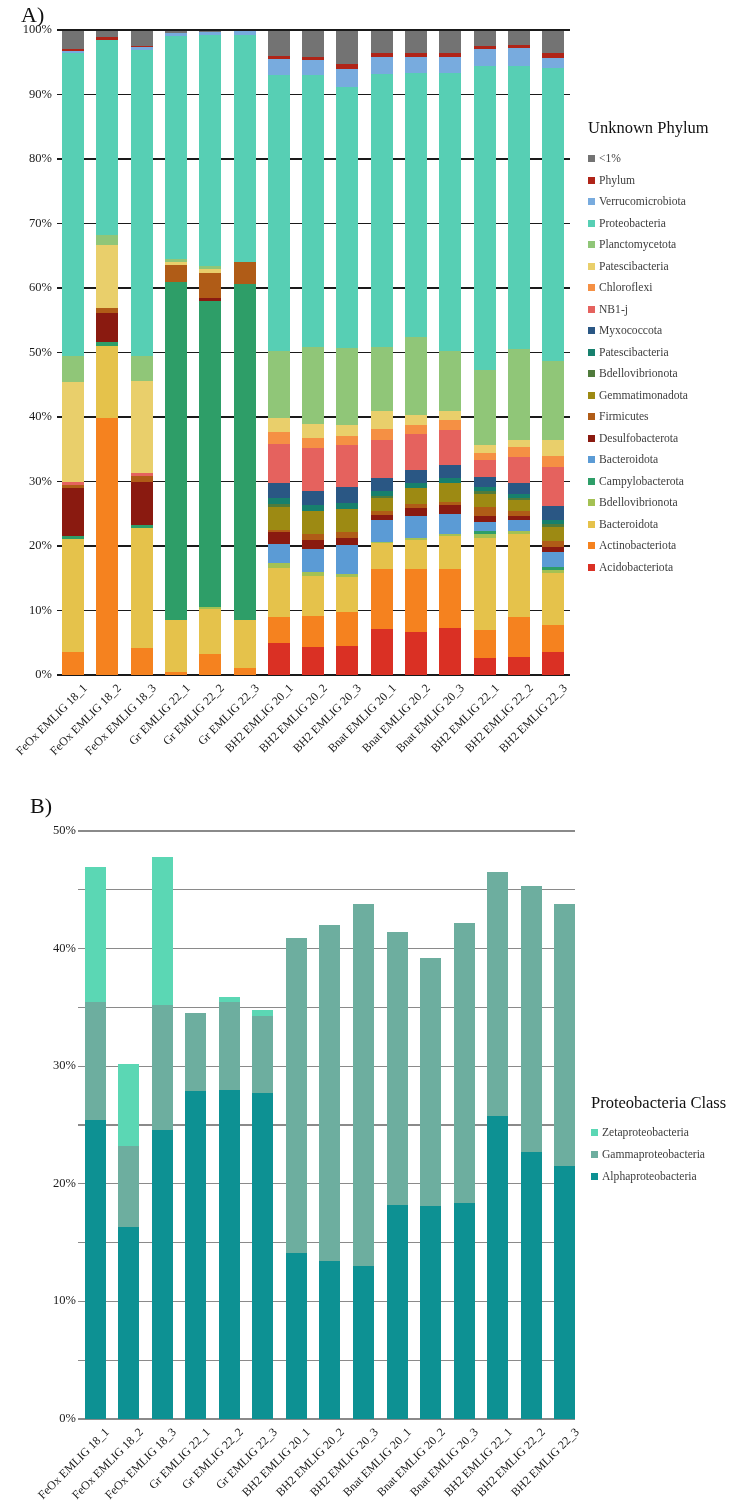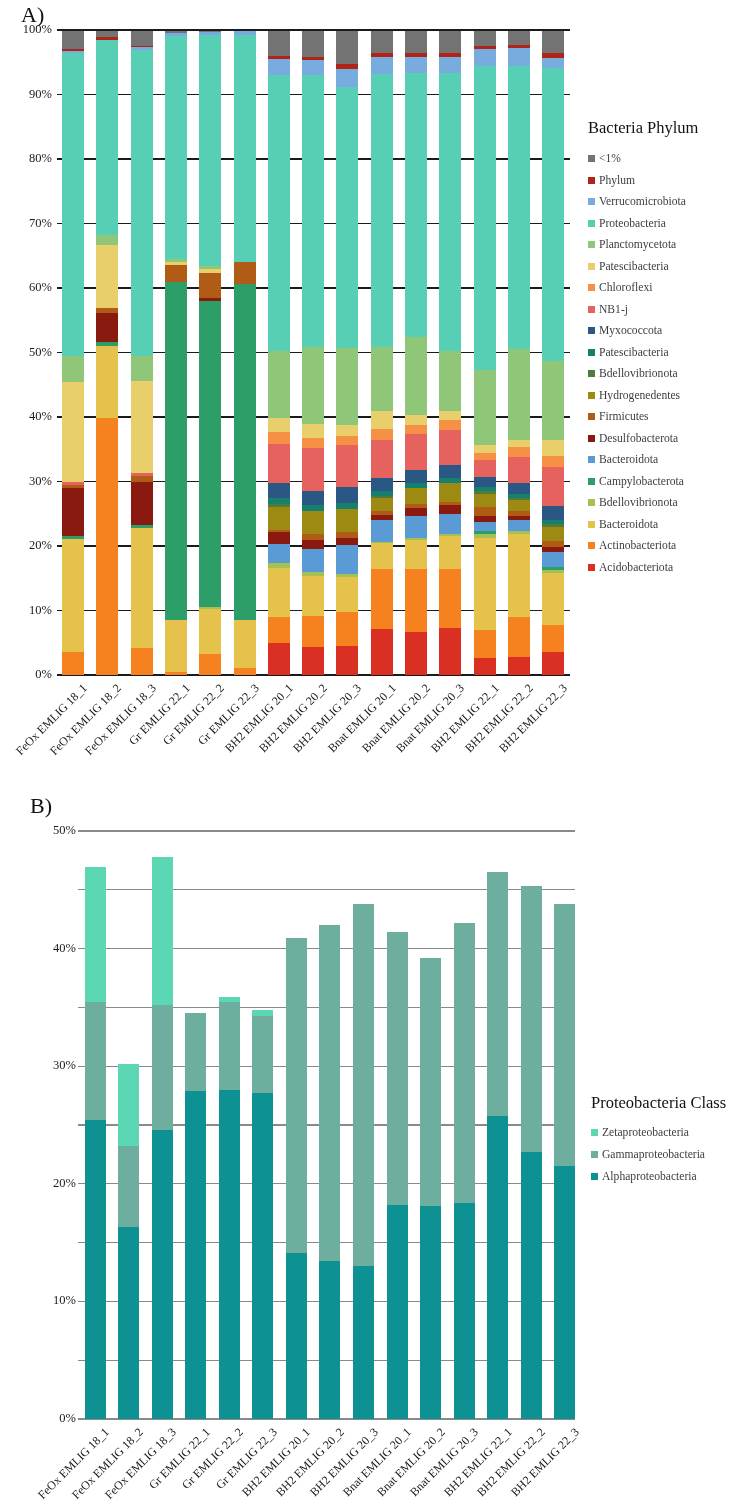--- a/index.html
+++ b/index.html
@@ -419,21 +419,21 @@
     </div>
     <div class="xtick" style="left: 388.41px; top: 1425px;">BH2 EMLIG 22_2</div>
     <div class="bar" style="left: 554.48px; width: 21px; bottom: 85px; height: 515.088px;">
       <div class="seg" style="height: 252.84px; background: rgb(13, 145, 147);"></div>
       <div class="seg" style="height: 262.248px; background: rgb(109, 174, 159);"></div>
     </div>
     <div class="xtick" style="left: 421.98px; top: 1425px;">BH2 EMLIG 22_3</div>
   </div>
 
 <div class="legend" id="legendA">
-  <div class="legend-title" style="left:588px;top:118px;">Bacteria Phylum</div>
+  <div class="legend-title" style="left:588px;top:118px;">Unknown Phylum</div>
 <div class="legend-item" style="left: 588px; top: 152px;">
       <span class="legend-swatch" style="background: rgb(115, 115, 115);"></span>
       <span class="legend-label">&lt;1%</span>
     </div>
     <div class="legend-item" style="left: 588px; top: 173.5px;">
       <span class="legend-swatch" style="background: rgb(176, 36, 24);"></span>
       <span class="legend-label">Phylum</span>
     </div>
     <div class="legend-item" style="left: 588px; top: 195px;">
       <span class="legend-swatch" style="background: rgb(120, 171, 222);"></span>
@@ -466,21 +466,21 @@
     <div class="legend-item" style="left: 588px; top: 345.5px;">
       <span class="legend-swatch" style="background: rgb(23, 128, 109);"></span>
       <span class="legend-label">Patescibacteria</span>
     </div>
     <div class="legend-item" style="left: 588px; top: 367px;">
       <span class="legend-swatch" style="background: rgb(80, 123, 60);"></span>
       <span class="legend-label">Bdellovibrionota</span>
     </div>
     <div class="legend-item" style="left: 588px; top: 388.5px;">
       <span class="legend-swatch" style="background: rgb(157, 138, 19);"></span>
-      <span class="legend-label">Hydrogenedentes</span>
+      <span class="legend-label">Gemmatimonadota</span>
     </div>
     <div class="legend-item" style="left: 588px; top: 410px;">
       <span class="legend-swatch" style="background: rgb(176, 92, 23);"></span>
       <span class="legend-label">Firmicutes</span>
     </div>
     <div class="legend-item" style="left: 588px; top: 431.5px;">
       <span class="legend-swatch" style="background: rgb(138, 26, 16);"></span>
       <span class="legend-label">Desulfobacterota</span>
     </div>
     <div class="legend-item" style="left: 588px; top: 453px;">

